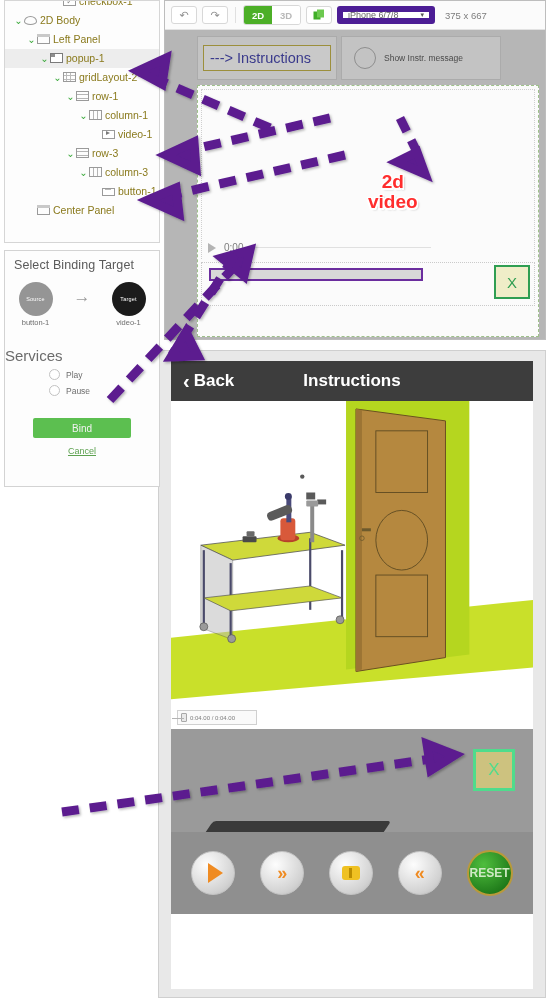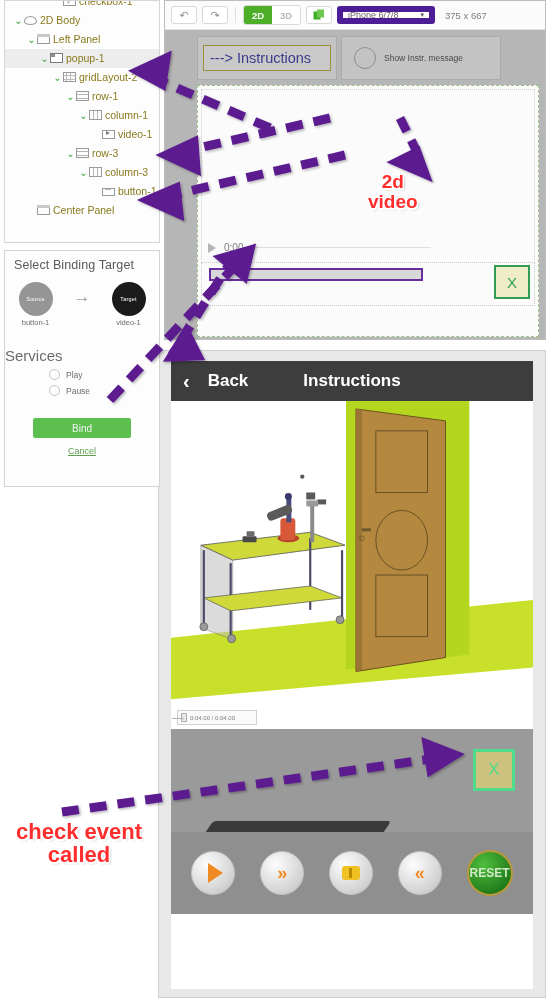--- a/index.html
+++ b/index.html
@@ -169,21 +169,21 @@
   #preview{
     position:absolute; left:158px; top:350px; width:388px; height:648px;
     background:#e8e8e8; border:1px solid #cfcfcf; z-index:4;
   }
   #preview-inner{ position:absolute; left:12px; top:10px; right:12px; bottom:8px; background:#fff;}
   #nav-bar{
     height:40px; background:#3d3d3d; display:flex; align-items:center;
     position:relative;
   }
   #back-chevron{ color:#fff; font-size:20px; margin-left:12px; font-weight:bold;}
-  #back-label{ color:#fff; font-size:17px; font-weight:bold; margin-left:18px;}
+  #back-label{ color:#fff; font-size:17px; font-weight:bold; margin-left:4px;}
   #nav-title{
     position:absolute; left:0; right:0; text-align:center;
     color:#fff; font-size:17px; font-weight:bold; pointer-events:none;
   }
   #scene{ position:relative; height:328px; background:#fff; overflow:hidden;}
   #scene-canvas{ position:absolute; inset:0; }
   #scene-time{
     position:absolute; left:6px; bottom:4px; width:80px; height:15px;
     border:1px solid #d0d0d0; background:#fafafa;
     display:flex; align-items:center; gap:3px; padding-left:3px;
@@ -542,17 +542,13 @@
       <path d="M 62,812 L 452,756" stroke-dasharray="17 11" fill="none"></path>
       <polygon points="455,755 427,744 431,770"></polygon>
     </g>
   </svg>
 
   <div class="anno-text" id="anno-2d-video">
     <div>2d</div>
     <div>video</div>
   </div>
 
-  <div class="anno-text" id="anno-check-event">
-    <div>check event</div>
-    <div>called</div>
-  </div>
 </div>
 
 </body></html>

